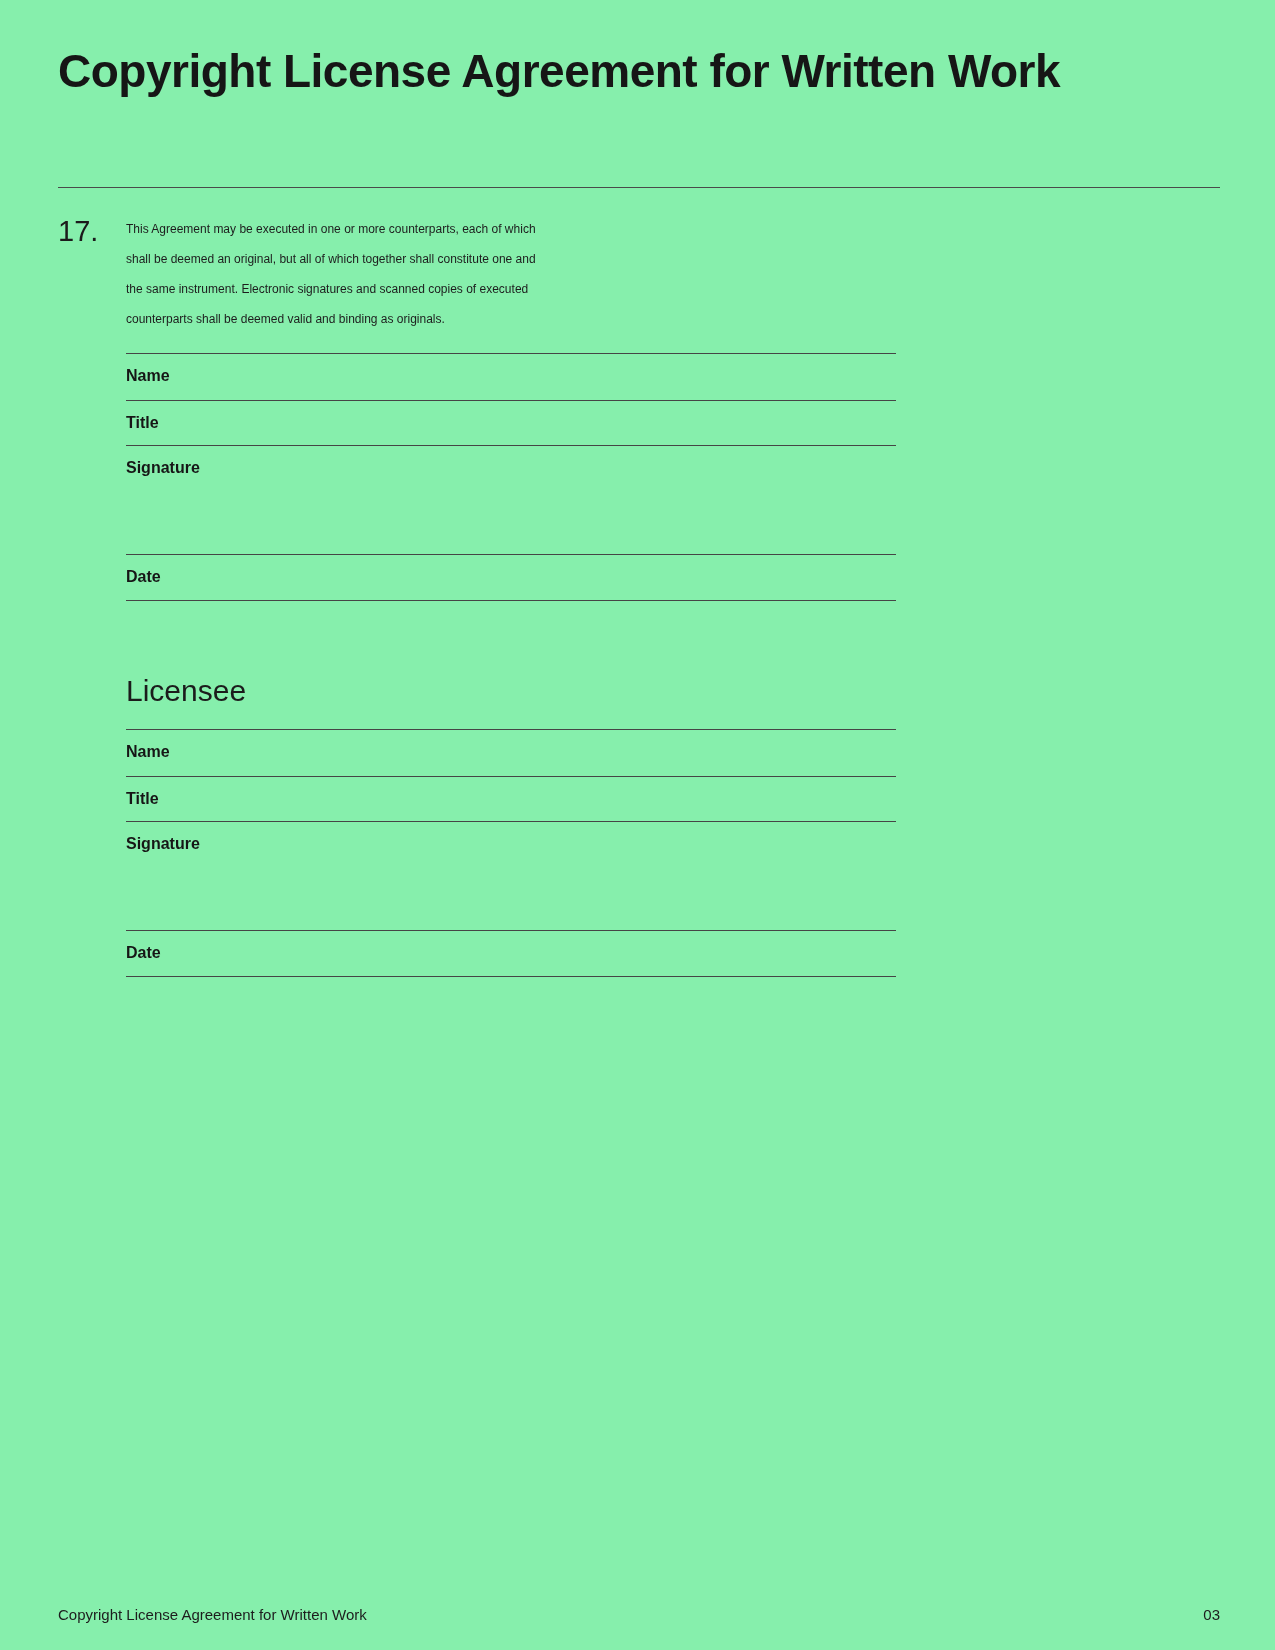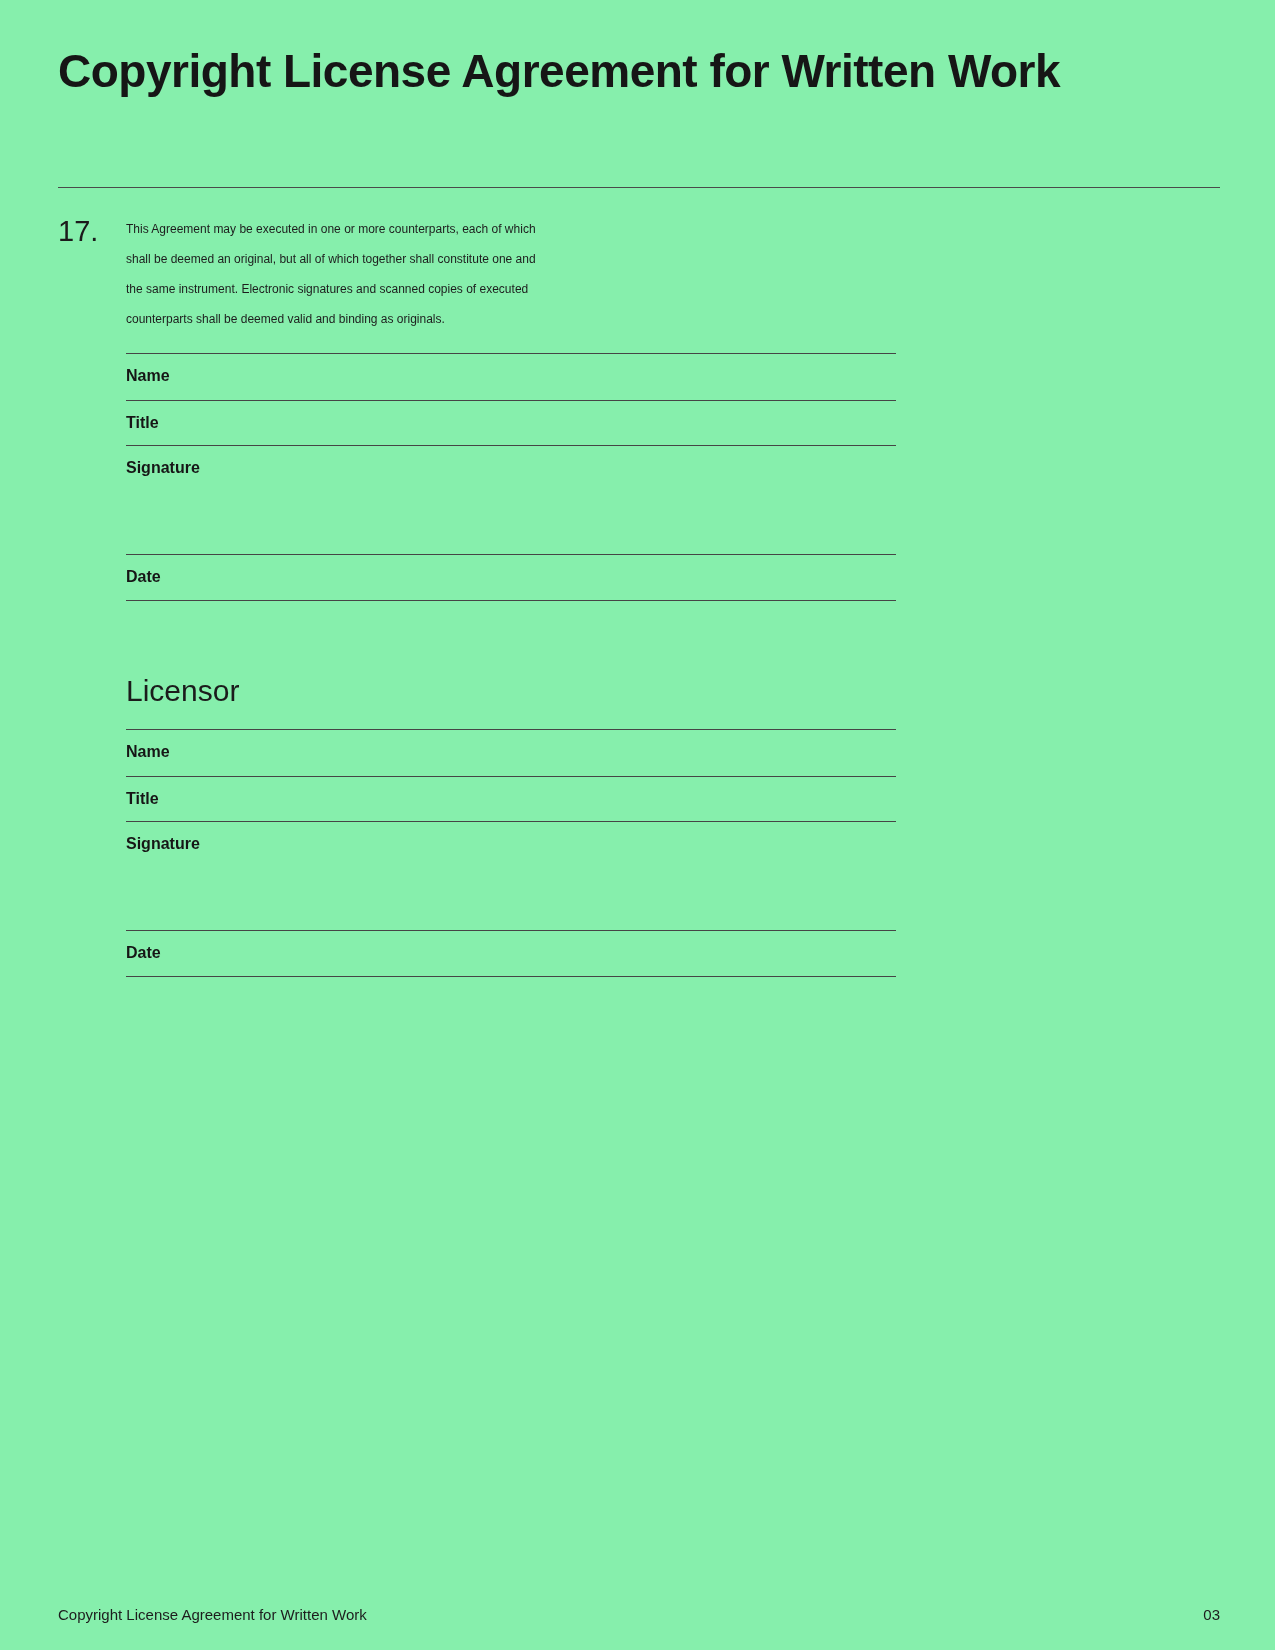--- a/index.html
+++ b/index.html
@@ -135,21 +135,21 @@
             <span class="flabel">Title</span>
           </div>
           <div class="field f-sig">
             <span class="flabel">Signature</span>
           </div>
           <div class="field f-date">
             <span class="flabel">Date</span>
           </div>
         </div>
 
-        <h2 class="party-heading licensee-heading">Licensor</h2>
+        <h2 class="party-heading licensee-heading">Licensee</h2>
 
         <div class="fields">
           <div class="field f-name">
             <span class="flabel">Name</span>
           </div>
           <div class="field f-title">
             <span class="flabel">Title</span>
           </div>
           <div class="field f-sig">
             <span class="flabel">Signature</span>

